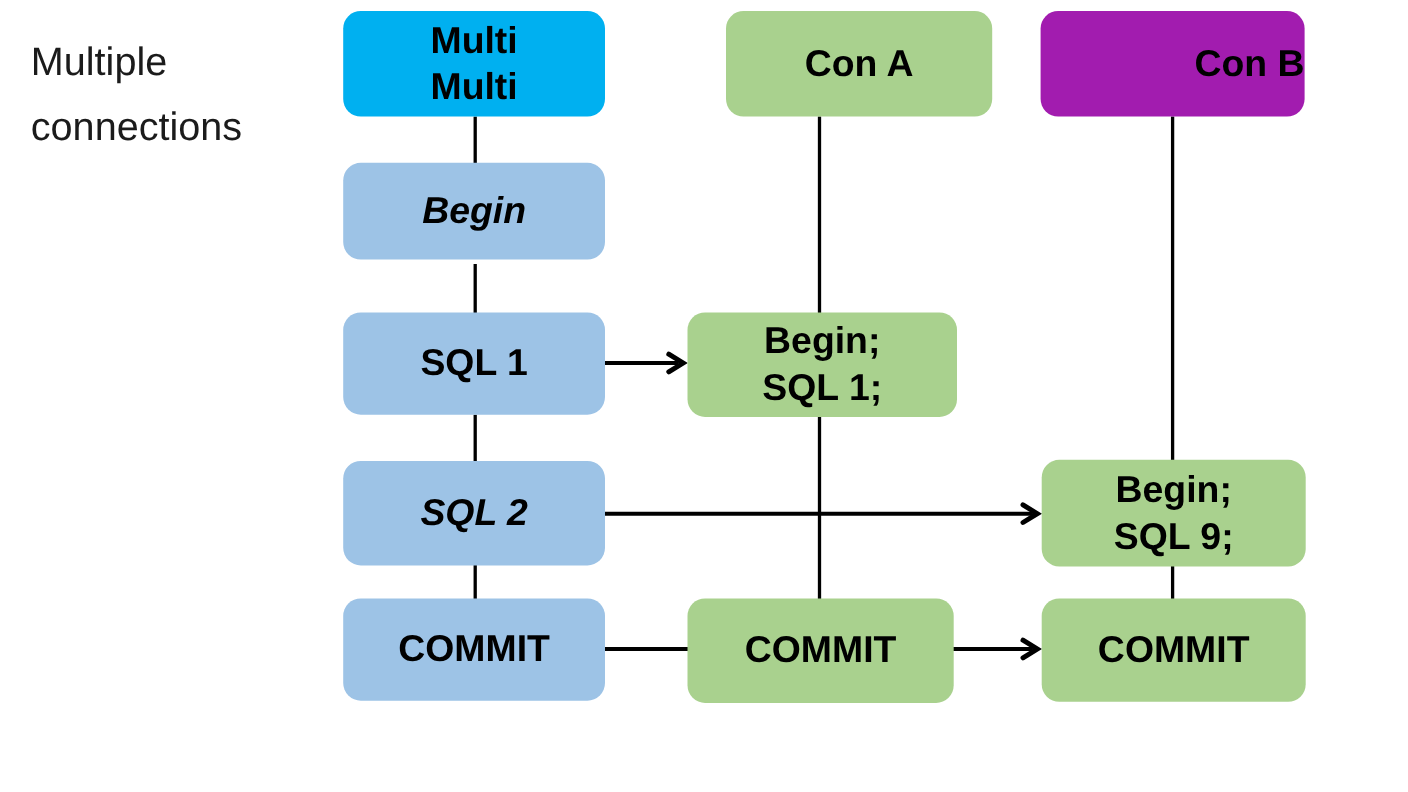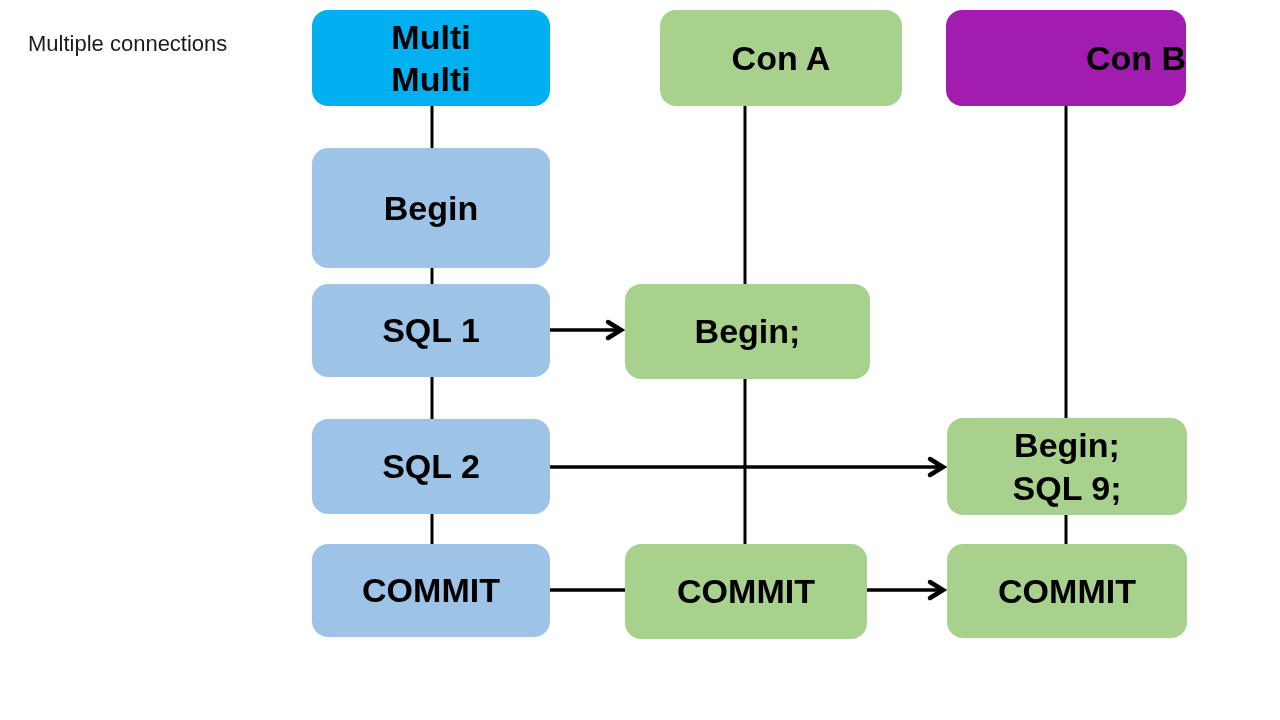--- a/index.html
+++ b/index.html
@@ -13,21 +13,21 @@
     width: 1280px;
     height: 720px;
     background: #ffffff;
     overflow: hidden;
   }
   .title {
     position: absolute;
     left: 28px;
     top: 26px;
     width: 250px;
-    font-size: 22px;
+    font-size: 36px;
     line-height: 1.65;
     color: #1b1b1b;
     font-weight: 400;
   }
   .connectors {
     position: absolute;
     left: 0;
     top: 0;
     z-index: 1;
   }
@@ -47,21 +47,21 @@
     align-items: center;
     justify-content: center;
     text-align: center;
     font-weight: 700;
     font-size: 34px;
     line-height: 1.24;
     color: #000000;
   }
   
   .n-multi-cons   { left: 312px; top: 10px;  width: 238px; height: 96px; text-align: center; }
-  .n-begin        { left: 312px; top: 148px; width: 238px; height: 120px; }
+  .n-begin        { left: 312px; top: 148px; width: 238px; height: 88px; font-style: italic; }
   .n-sql1         { left: 312px; top: 284px; width: 238px; height: 93px; }
   .n-sql2         { left: 312px; top: 419px; width: 238px; height: 95px; }
   .n-commit-main  { left: 312px; top: 544px; width: 238px; height: 93px; }
   
   .n-con-a        { left: 660px; top: 10px;  width: 242px; height: 96px; }
   .n-begin-sql1   { left: 625px; top: 284px; width: 245px; height: 95px; }
   .n-commit-a     { left: 625px; top: 544px; width: 242px; height: 95px; }
   
   .n-con-b        { left: 946px; top: 10px;  width: 240px; height: 96px; }
   .n-begin-sql2   { left: 947px; top: 418px; width: 240px; height: 97px; }
@@ -104,34 +104,35 @@
   </div>
 
   <div class="node n-begin" style="background: rgb(157, 195, 230);">
     <span>Begin</span>
   </div>
 
   <div class="node n-sql1" style="background: rgb(157, 195, 230);">
     <span>SQL 1</span>
   </div>
 
-  <div class="node n-sql2" style="background: rgb(157, 195, 230);">
+  <div class="node n-sql2" style="background: rgb(157, 195, 230); font-style: italic;">
     <span>SQL 2</span>
   </div>
 
   <div class="node n-commit-main" style="background: rgb(157, 195, 230);">
     <span>COMMIT</span>
   </div>
 
   <div class="node n-con-a" style="background: rgb(169, 209, 142);">
     <span>Con A</span>
   </div>
 
   <div class="node n-begin-sql1" style="background: rgb(169, 209, 142);">
     <span>Begin;</span>
+    <span>SQL 1;</span>
   </div>
 
   <div class="node n-commit-a" style="background: rgb(169, 209, 142);">
     <span>COMMIT</span>
   </div>
 
   <div class="node n-con-b" style="background: #a21caf; align-items: flex-end;">
     <span>Con B</span>
   </div>
 

